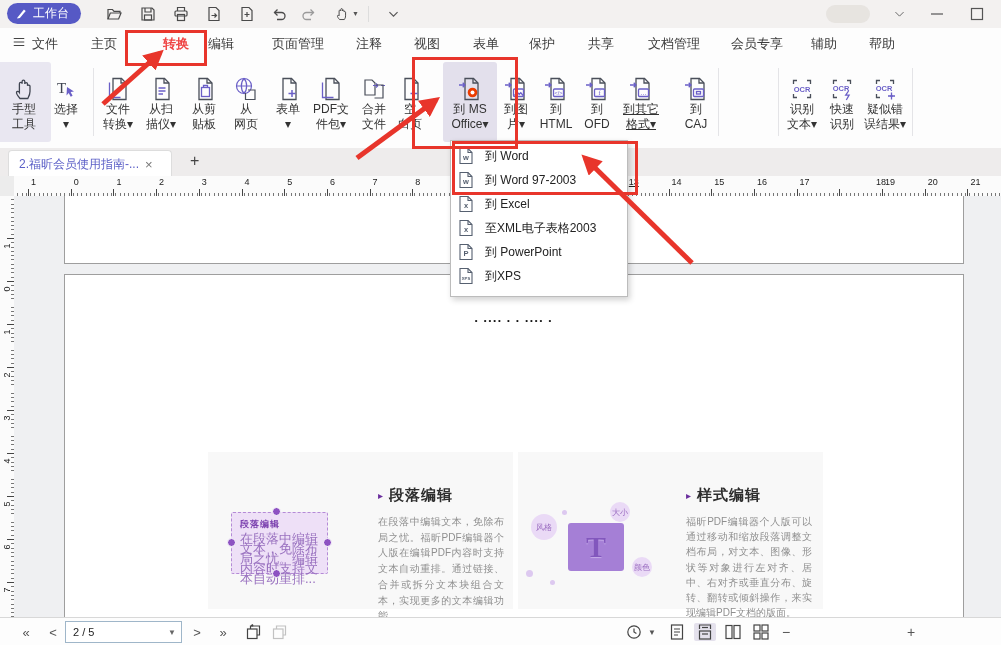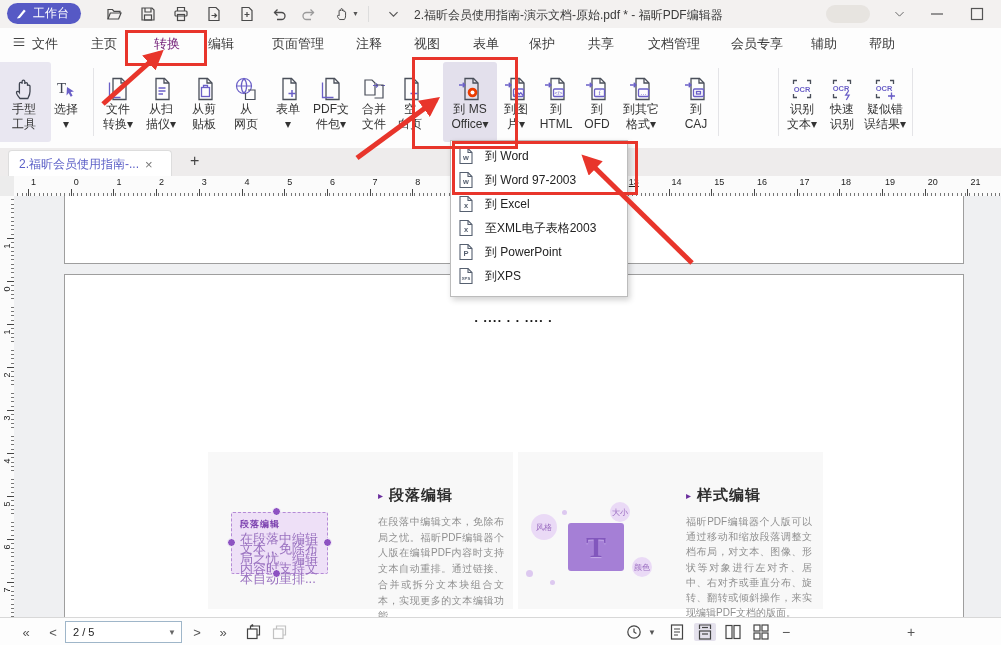--- a/index.html
+++ b/index.html
@@ -13,21 +13,21 @@
   #workspace-btn{position:absolute;left:7px;top:3px;height:21px;padding:0 12px 0 8px;
      background:#5659c5;border-radius:11px;color:#fff;font-size:12px;display:flex;
      align-items:center;gap:5px;cursor:default;}
   .tbar-ico{position:absolute;top:6px;width:16px;height:16px;}
   #doc-title{position:absolute;left:414px;top:7px;font-size:12px;color:#3a3a3a;white-space:nowrap;}
   #ghost-badge{position:absolute;left:826px;top:5px;width:44px;height:18px;border-radius:9px;
      background:#dcd8d3;opacity:.55;}
   
   #menubar{position:absolute;left:0;top:28px;width:1001px;height:30px;background:#fdfdfd;}
   .mtab{position:absolute;top:7px;transform:translateX(-50%);font-size:13px;color:#3c3c3c;cursor:default;white-space:nowrap;}
-  .mtab.active{color:#701a75;font-weight:normal;}
+  .mtab.active{color:#ef4444;font-weight:bold;margin-left:9px;}
   #tab-underline{position:absolute;left:148px;top:54px;width:38px;height:3px;background:#3c4ec2;}
   .vsep{position:absolute;width:1px;background:#ddd;}
   
   #toolbar{position:absolute;left:0;top:58px;width:1001px;height:90px;background:#fdfdfd;
      border-bottom:1px solid #e0e0e3;}
   .tool{position:absolute;top:4px;width:54px;height:80px;text-align:center;border-radius:3px;cursor:default;}
   .tool.sel{background:#e9e7f1;}
   .tool.sel2{background:#e3e0ec;}
   .tool .tico{height:36px;display:flex;align-items:flex-end;justify-content:center;padding-top:4px;}
   .tool .tl{font-size:12px;line-height:15px;color:#333;white-space:nowrap;}
@@ -159,21 +159,20 @@
           <path d="M9 22c-1.8-2-3.9-4.8-3.4-6.2.4-1.1 1.9-.8 2.7.3V8a1.35 1.35 0 012.7 0V5.6a1.35 1.35 0 012.7 0V8a1.35 1.35 0 012.7 0v1.7c.3-1 2.4-.8 2.4.4V16c0 3-1 4.3-2 6z"></path>
         </svg>
       </span>
     <span class="abs" style="left:352px;top:10px;font-size:7px;color:#555">▼</span>
     <div class="vsep" style="left:368px;top:6px;height:16px"></div>
     <span class="tbar-ico" style="left:387px;top:8px">
       <svg width="13" height="13" viewBox="0 0 16 16" fill="none" stroke="#555" stroke-width="1.4">
           <path d="M3 5l5 5 5-5"></path>
         </svg>
       </span>
-    <span id="doc-title">2.福昕会员使用指南-演示文档-原始.pdf * - 福昕PDF编辑器</span>
     <div id="ghost-badge"></div>
     <span class="tbar-ico" style="left:893px;top:8px">
       <svg width="13" height="13" viewBox="0 0 16 16" fill="none" stroke="#666" stroke-width="1.2">
           <path d="M3 5l5 5 5-5"></path>
         </svg>
       </span>
     <span class="tbar-ico" style="left:929px;top:6px">
       <svg width="16" height="16" viewBox="0 0 16 16" stroke="#555" stroke-width="1.2">
           <path d="M2 8h12"></path>
         </svg>
@@ -359,21 +358,21 @@
             <path d="M8 2.5h8.5l4.5 4.5V23.5H8z"></path>
             <path d="M16 2.5V7h5"></path>
             <path d="M2 9h6M5.7 6.7L8 9l-2.3 2.3" stroke="#6a5fc7"></path>
             <rect x="10.5" y="13" width="10" height="7.5" rx="1" stroke="#6a5fc7"></rect>
             <text x="15.5" y="19.2" font-size="6.5" fill="#6a5fc7" text-anchor="middle" stroke="none" font-family="serif">f</text>
           </svg>
         </div>
         <div class="tl">到</div>
         <div class="tl">OFD</div>
       </div>
-      <div class="tool" style="left: 614px;">
+      <div class="tool" style="left: 614px; text-decoration: underline;">
         <div class="tico">
           <svg width="26" height="26" viewBox="0 0 26 26" fill="none" stroke="#4a4f5a" stroke-width="1.3">
             <path d="M8 2.5h8.5l4.5 4.5V23.5H8z"></path>
             <path d="M16 2.5V7h5"></path>
             <path d="M2 9h6M5.7 6.7L8 9l-2.3 2.3" stroke="#6a5fc7"></path>
             <rect x="10.5" y="13" width="10" height="7.5" rx="1" stroke="#6a5fc7"></rect>
             <text x="15.5" y="18.8" font-size="7" fill="#6a5fc7" text-anchor="middle" stroke="none">…</text>
           </svg>
         </div>
         <div class="tl">到其它</div>
@@ -473,21 +472,21 @@
       <span class="hnum" style="left: 614.8px; text-decoration: underline;">13</span>
       <div class="htick" style="left: 654.5px;"></div>
       <span class="hnum" style="left: 657.5px;">14</span>
       <div class="htick" style="left: 697.2px;"></div>
       <span class="hnum" style="left: 700.2px;">15</span>
       <div class="htick" style="left: 739.9px;"></div>
       <span class="hnum" style="left: 742.9px;">16</span>
       <div class="htick" style="left: 782.6px;"></div>
       <span class="hnum" style="left: 785.6px;">17</span>
       <div class="htick" style="left: 825.3px;"></div>
-      <span class="hnum" style="left: 827px;">18</span>
+      <span class="hnum" style="left: 862px;">18</span>
       <div class="htick" style="left: 868px;"></div>
       <span class="hnum" style="left: 871px;">19</span>
       <div class="htick" style="left: 910.7px;"></div>
       <span class="hnum" style="left: 913.7px;">20</span>
       <div class="htick" style="left: 953.4px;"></div>
       <span class="hnum" style="left: 956.4px;">21</span>
     </div>
   <div id="vruler">
       <div class="vtick" style="top: 42px;"></div>
       <span class="vnum" style="top: 45px;">1</span>

